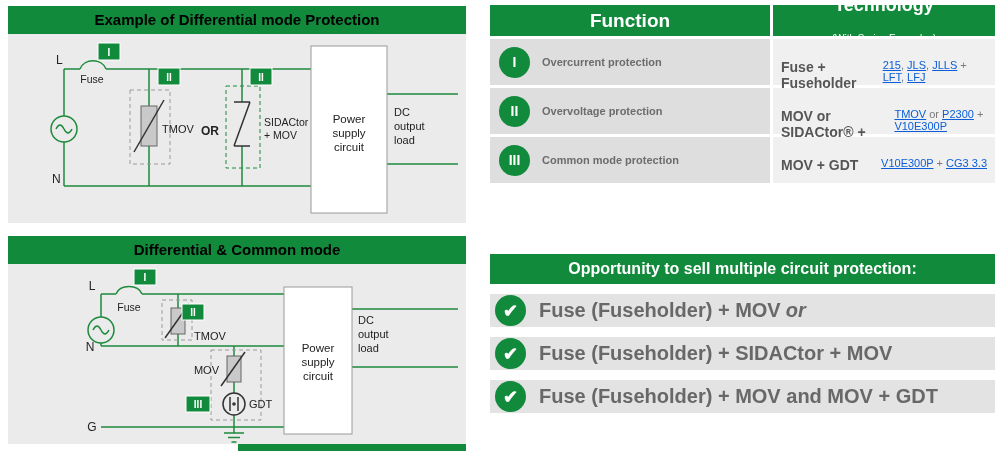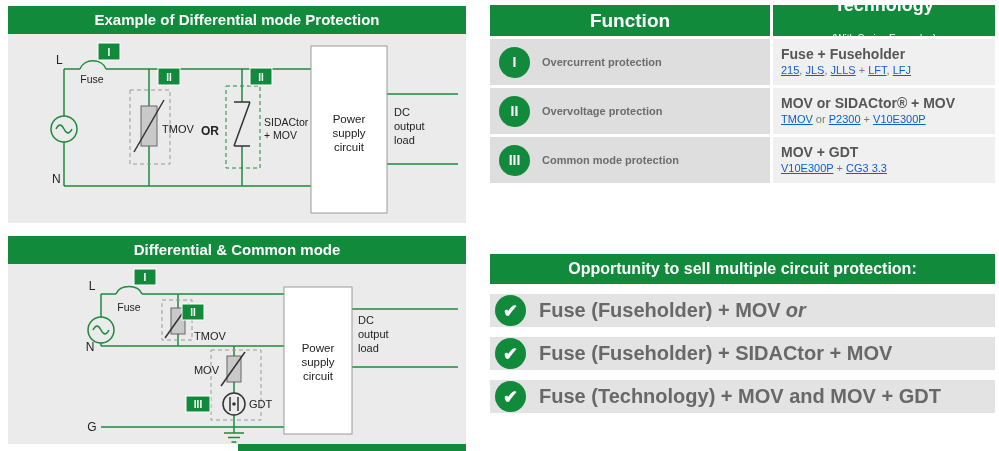--- a/index.html
+++ b/index.html
@@ -6,21 +6,21 @@
   html,body { width: 999px; height: 451px; }
   body {
     position: relative;
     background: #ffffff;
     font-family: "Liberation Sans", sans-serif;
     overflow: hidden;
   }
   .panel { position: absolute; }
   .panel-header {
     background: #128A3C;
-    color: #ffffff;
+    color: #000000;
     font-weight: bold;
     text-align: center;
     height: 28px;
     line-height: 28px;
     font-size: 15px;
   }
   .panel-body { background: #ebebeb; }
   #panel-diff   { left: 8px; top: 6px;   width: 458px; height: 217px; }
   #panel-diff   .panel-body { height: 189px; }
   #panel-common { left: 8px; top: 236px; width: 458px; height: 252px; }
@@ -50,22 +50,22 @@
     background: #dedede; height: 46px;
     display: flex; align-items: center; gap: 12px; padding-left: 9px;
   }
   .badge-circle {
     width: 31px; height: 31px; border-radius: 50%;
     background: #128A3C; color: #fff; font-weight: bold; font-size: 14px;
     display: flex; align-items: center; justify-content: center; flex: 0 0 31px;
   }
   .fn-text { font-size: 11px; font-weight: bold; color: #6c6c6c; }
   .cell-tech {
-    background: #f0f0f0; height: 46px; padding: 7px 8px;
-    display: flex; flex-direction: column; justify-content: flex-start; gap: 2px;
+    background: #f0f0f0; height: 46px; padding: 20px 8px;
+    display: flex; flex-direction: row; justify-content: space-between; gap: 2px;
   }
   .tech-title { font-size: 14px; font-weight: bold; color: #565656; }
   .tech-links { font-size: 11px; color: #7a7a7a; }
   .tech-links a { color: #0B5ED7; text-decoration: underline; cursor: pointer; }
 
   
   #opportunity { position: absolute; left: 490px; top: 254px; width: 505px; }
   .opp-header {
     background: #128A3C; color: #fff; font-weight: bold; text-align: center;
     height: 30px; line-height: 30px; font-size: 16px;
@@ -257,15 +257,15 @@
     <div class="opp-text"><span>Fuse (Fuseholder) + MOV</span><span class="opp-suffix">or</span></div>
   </div>
 
   <div class="opp-item">
     <div class="check-circle">✔</div>
     <div class="opp-text"><span>Fuse (Fuseholder) + SIDACtor + MOV</span></div>
   </div>
 
   <div class="opp-item">
     <div class="check-circle">✔</div>
-    <div class="opp-text"><span>Fuse (Technology) + MOV and MOV + GDT</span></div>
+    <div class="opp-text"><span>Fuse (Fuseholder) + MOV and MOV + GDT</span></div>
   </div>
 </div>
 
 </body></html>

